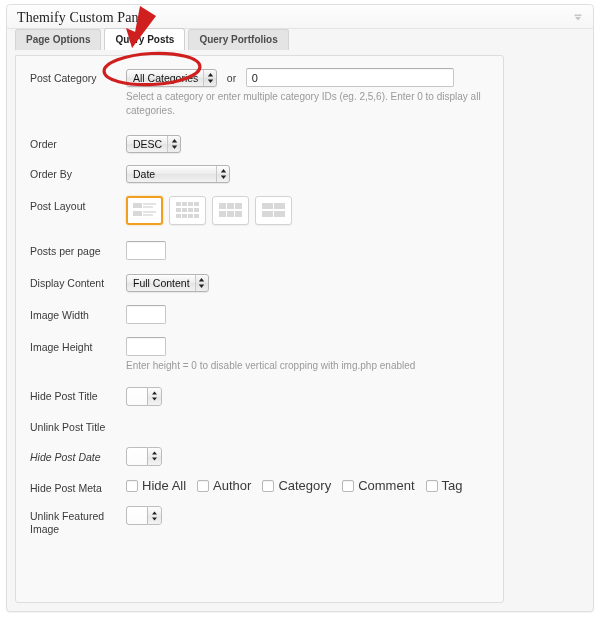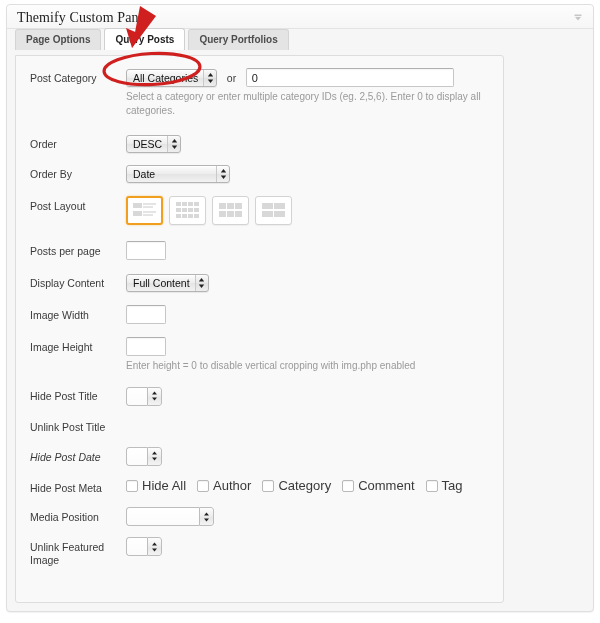--- a/index.html
+++ b/index.html
@@ -483,34 +483,20 @@
               <span class="check-label">Comment</span>
             </label>
             <label class="check-item">
               <span class="cbox"></span>
               <span class="check-label">Tag</span>
             </label>
           </div>
         </div>
       </div>
 
-      <div class="row" style="padding-top:12px;">
-        <div class="row-label">Media Position</div>
-        <div class="row-field">
-          <span class="sel bool boolwide">
-            <span class="bool-field"></span>
-            <span class="bool-btn">
-              <svg class="arrows-glyph" width="7" height="12" viewBox="0 0 7 12" aria-hidden="true">
-                <path d="M3.5 1.5 L6 4.5 L1 4.5 Z" fill="#222"></path>
-                <path d="M3.5 10.5 L6 7.5 L1 7.5 Z" fill="#222"></path>
-              </svg>
-            </span>
-          </span>
-        </div>
-      </div>
 
 
       <div class="row" style="padding-top:11px;">
         <div class="row-label">Unlink Featured Image</div>
         <div class="row-field">
           <span class="sel bool">
             <span class="bool-field"></span>
             <span class="bool-btn">
               <svg class="arrows-glyph" width="7" height="12" viewBox="0 0 7 12" aria-hidden="true">
                 <path d="M3.5 1.5 L6 4.5 L1 4.5 Z" fill="#222"></path>

